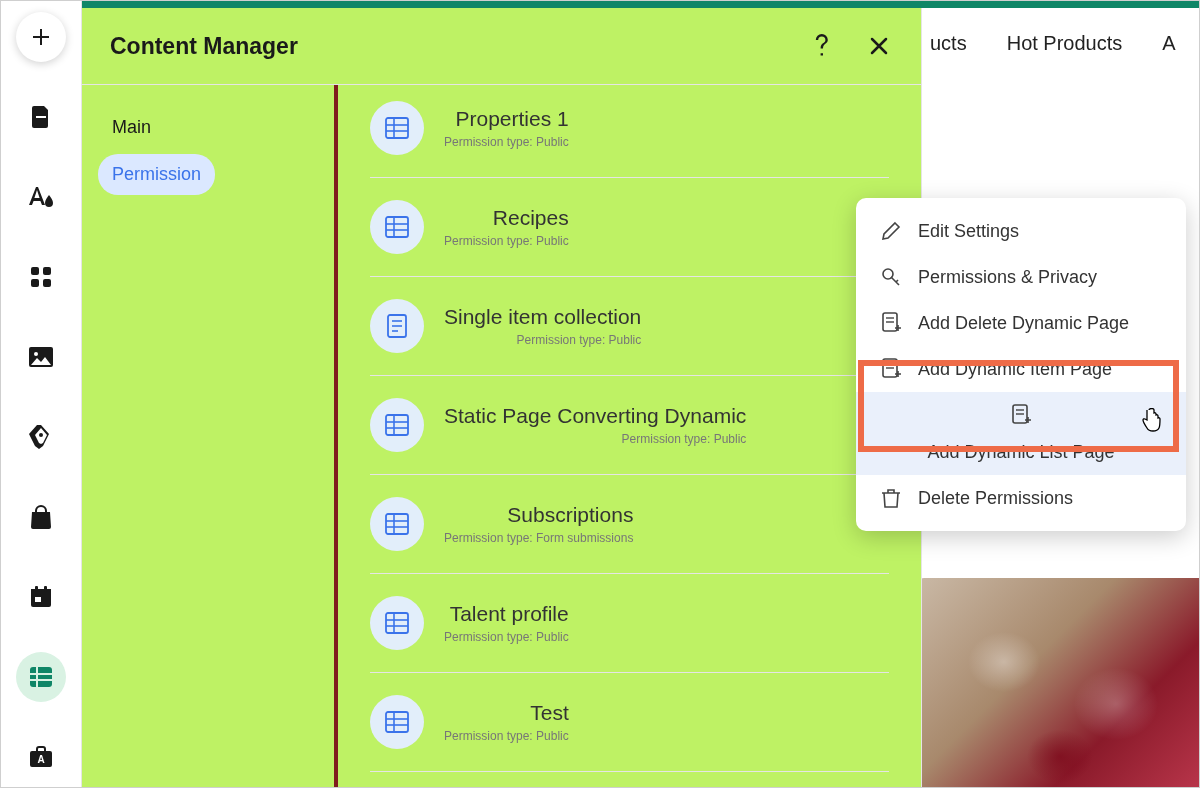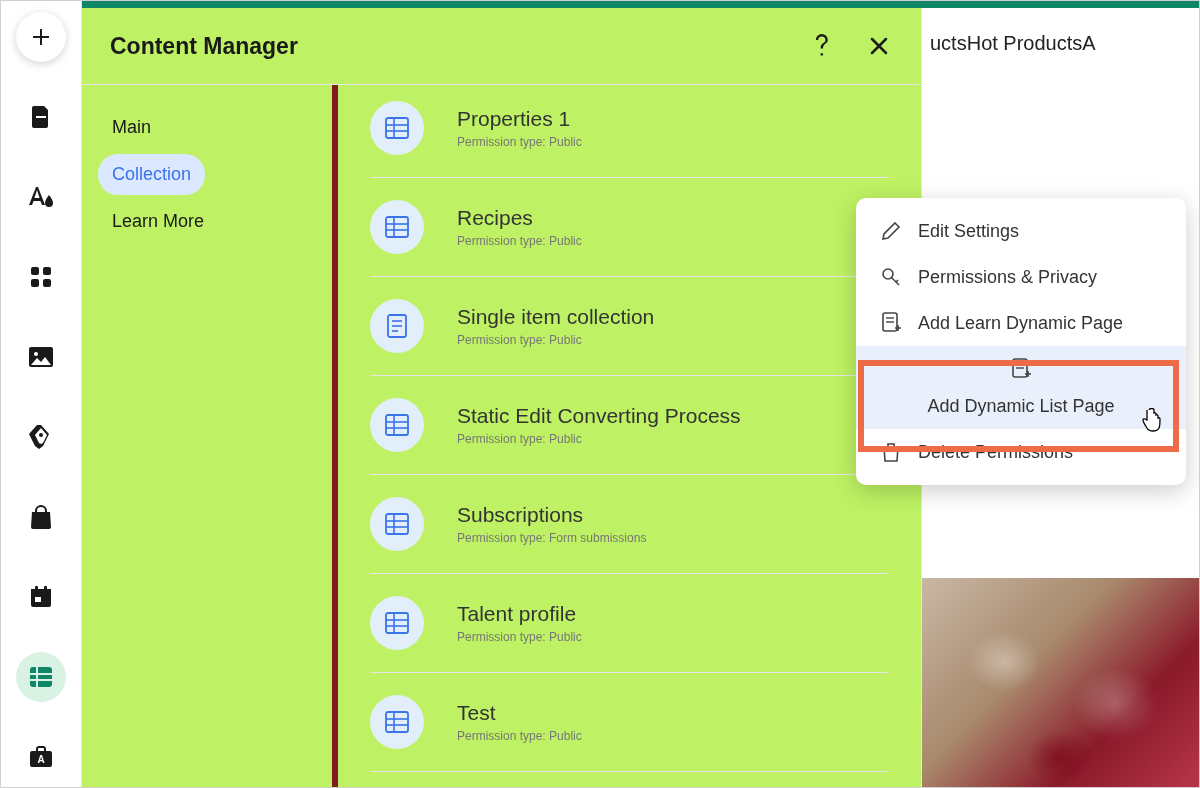--- a/index.html
+++ b/index.html
@@ -14,36 +14,36 @@
 .rail-active { width: 50px; height: 50px; border-radius: 50%; background: #d9f2e3; display: flex; align-items: center; justify-content: center; color: #0f8667; }
 
 
 .panel { position: absolute; left: 82px; top: 8px; width: 840px; height: 780px; background: #bef264; border-right: 1px solid #e5e5e5; z-index: 4; }
 .panel-header { height: 76px; display: flex; align-items: center; justify-content: space-between; padding: 0 28px; }
 .panel-title { font-size: 23px; font-weight: 700; color: #1a1a1a; }
 .panel-header-right { display: flex; gap: 28px; align-items: center; }
 .icon-btn { width: 28px; height: 28px; display: flex; align-items: center; justify-content: center; cursor: pointer; color: #1a1a1a; }
 
 .panel-body { display: flex; height: calc(100% - 76px); border-top: 1px solid #e5e5e5; }
-.panel-nav { width: 256px; padding: 22px 16px; border-right: 6px solid #7f1d1d; }
+.panel-nav { width: 256px; padding: 22px 16px; border-right: 4px solid #7f1d1d; }
 .nav-item { padding: 10px 14px; font-size: 18px; color: #1a1a1a; border-radius: 20px; cursor: pointer; margin-bottom: 6px; display: inline-block; }
 .nav-item.active { background: #dbe8ff; color: #3a73ea; }
 
 .panel-list { flex: 1; overflow-y: auto; }
 .coll-row { display: flex; align-items: center; padding: 22px 0; margin: 0 32px; border-bottom: 1px solid #e5e5e5; position: relative; }
 .coll-row:first-child { padding-top: 16px; }
 .coll-icon { width: 54px; height: 54px; border-radius: 50%; background: #e2eefa; display: flex; align-items: center; justify-content: center; color: #3a73ea; flex-shrink: 0; }
-.coll-text { margin-left: 33px; }
+.coll-text { margin-left: 20px; text-align: right; }
 .coll-name { font-size: 21px; color: #333; margin-bottom: 4px; }
 .coll-perm { font-size: 12px; color: #777; }
 .more-btn { position: absolute; right: -18px; top: 50%; transform: translateY(-50%); width: 42px; height: 42px; border-radius: 50%; background: #3a73ea; display: flex; align-items: center; justify-content: center; color: #fff; font-size: 20px; cursor: pointer; z-index: 6; }
 
 
 .site-bg { position: absolute; left: 922px; top: 8px; right: 0; height: 780px; background: #fff; z-index: 1; }
-.site-nav { display: flex; padding: 24px 0 0 8px; font-size: 20px; color: #222; }
+.site-nav { display: flex; gap: 40px; padding: 24px 0 0 8px; font-size: 20px; color: #222; }
 .site-img { position: absolute; right: 0; bottom: 0; width: 280px; height: 210px; background: linear-gradient(135deg, #c9b8a5 0%, #a8896c 40%, #8a1a2a 70%, #b8354a 100%); border-top-left-radius: 4px; overflow: hidden; }
 .site-img::before { content:""; position:absolute; inset:0; background:
   radial-gradient(ellipse 60px 50px at 30% 40%, rgba(255,255,255,0.35), transparent 60%),
   radial-gradient(ellipse 70px 60px at 70% 60%, rgba(255,255,255,0.25), transparent 60%),
   radial-gradient(ellipse 55px 45px at 50% 85%, rgba(120,0,20,0.6), transparent 60%); }
 
 
 .dropdown { position: absolute; left: 856px; top: 198px; width: 330px; background: #fff; border-radius: 10px; box-shadow: 0 6px 24px rgba(0,0,0,0.2); padding: 10px 0; z-index: 10; }
 .dd-item { display: flex; align-items: center; gap: 16px; padding: 12px 24px; font-size: 18px; color: #333; cursor: pointer; position: relative; }
 .dd-item.hovered { background: #eaf0fb; flex-direction: column; }
@@ -141,22 +141,21 @@
       <div class="icon-btn">
         <svg width="20" height="20" viewBox="0 0 20 20">
             <path d="M3 3l14 14M17 3L3 17" stroke="#1a1a1a" stroke-width="2.5" stroke-linecap="round"></path>
           </svg>
       </div>
     </div>
   </div>
   <div class="panel-body">
     <div class="panel-nav">
       <div class="nav-item">Main</div><br>
-      <div class="nav-item active">Collection</div><br>
-      <div class="nav-item">Learn More</div>
+      <div class="nav-item active">Permission</div><br>
     </div>
     <div class="panel-list" id="coll-list">
         <div class="coll-row">
           <div class="coll-icon">
             <svg width="24" height="22" viewBox="0 0 24 22">
               <rect x="1" y="1" width="22" height="20" rx="2" fill="none" stroke="#3a73ea" stroke-width="1.8"></rect>
               <line x1="1" y1="8" x2="23" y2="8" stroke="#3a73ea" stroke-width="1.6"></line>
               <line x1="1" y1="14" x2="23" y2="14" stroke="#3a73ea" stroke-width="1.6"></line>
               <line x1="9" y1="1" x2="9" y2="21" stroke="#3a73ea" stroke-width="1.6"></line>
             </svg>
@@ -204,21 +203,21 @@
         <div class="coll-row">
           <div class="coll-icon">
             <svg width="24" height="22" viewBox="0 0 24 22">
               <rect x="1" y="1" width="22" height="20" rx="2" fill="none" stroke="#3a73ea" stroke-width="1.8"></rect>
               <line x1="1" y1="8" x2="23" y2="8" stroke="#3a73ea" stroke-width="1.6"></line>
               <line x1="1" y1="14" x2="23" y2="14" stroke="#3a73ea" stroke-width="1.6"></line>
               <line x1="9" y1="1" x2="9" y2="21" stroke="#3a73ea" stroke-width="1.6"></line>
             </svg>
           </div>
           <div class="coll-text">
-            <div class="coll-name">Static Edit Converting Process</div>
+            <div class="coll-name">Static Page Converting Dynamic</div>
             <div class="coll-perm">Permission type: Public</div>
           </div>
         </div>
         <div class="coll-row">
           <div class="coll-icon">
             <svg width="24" height="22" viewBox="0 0 24 22">
               <rect x="1" y="1" width="22" height="20" rx="2" fill="none" stroke="#3a73ea" stroke-width="1.8"></rect>
               <line x1="1" y1="8" x2="23" y2="8" stroke="#3a73ea" stroke-width="1.6"></line>
               <line x1="1" y1="14" x2="23" y2="14" stroke="#3a73ea" stroke-width="1.6"></line>
               <line x1="9" y1="1" x2="9" y2="21" stroke="#3a73ea" stroke-width="1.6"></line>
@@ -291,31 +290,42 @@
     </div>
     <div class="dd-item">
       <span class="dd-icon">
         <svg width="20" height="22" viewBox="0 0 20 22">
           <rect x="2" y="1" width="14" height="18" rx="2" fill="none" stroke="#444" stroke-width="1.6"></rect>
           <line x1="5" y1="6" x2="13" y2="6" stroke="#444" stroke-width="1.4"></line>
           <line x1="5" y1="10" x2="13" y2="10" stroke="#444" stroke-width="1.4"></line>
           <path d="M14 16h6m-3-3v6" stroke="#444" stroke-width="1.6"></path>
         </svg>
       </span>
-      <span>Add Learn Dynamic Page</span>
-    </div>
-    <div class="dd-item hovered">
+      <span>Add Delete Dynamic Page</span>
+    </div>
+    <div class="dd-item">
       <span class="dd-icon">
         <svg width="20" height="22" viewBox="0 0 20 22">
           <rect x="2" y="1" width="14" height="18" rx="2" fill="none" stroke="#444" stroke-width="1.6"></rect>
           <line x1="5" y1="6" x2="13" y2="6" stroke="#444" stroke-width="1.4"></line>
           <line x1="5" y1="10" x2="13" y2="10" stroke="#444" stroke-width="1.4"></line>
           <path d="M14 16h6m-3-3v6" stroke="#444" stroke-width="1.6"></path>
         </svg>
       </span>
+      <span>Add Dynamic Item Page</span>
+    </div>
+    <div class="dd-item hovered">
+      <span class="dd-icon">
+        <svg width="20" height="22" viewBox="0 0 20 22">
+          <rect x="2" y="1" width="14" height="18" rx="2" fill="none" stroke="#444" stroke-width="1.6"></rect>
+          <line x1="5" y1="6" x2="13" y2="6" stroke="#444" stroke-width="1.4"></line>
+          <line x1="5" y1="10" x2="13" y2="10" stroke="#444" stroke-width="1.4"></line>
+          <path d="M14 16h6m-3-3v6" stroke="#444" stroke-width="1.6"></path>
+        </svg>
+      </span>
       <span>Add Dynamic List Page</span>
     </div>
     <div class="dd-item">
       <span class="dd-icon">
         <svg width="18" height="20" viewBox="0 0 18 20">
           <path d="M2 5h14l-1 14H3L2 5zm4-3h6v3H6V2zM0 5h18" fill="none" stroke="#444" stroke-width="1.6"></path>
         </svg>
       </span>
       <span>Delete Permissions</span>
     </div>

